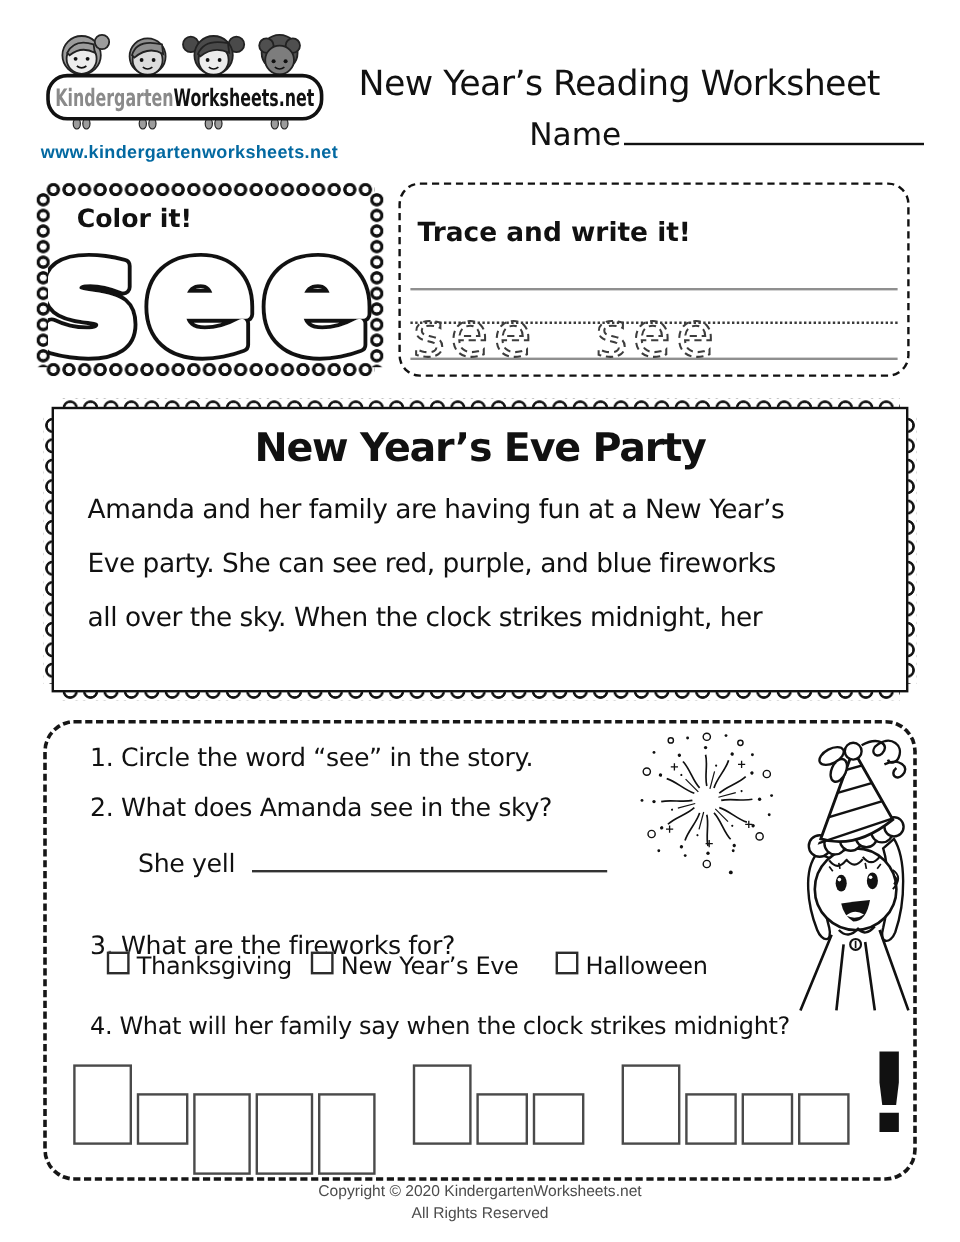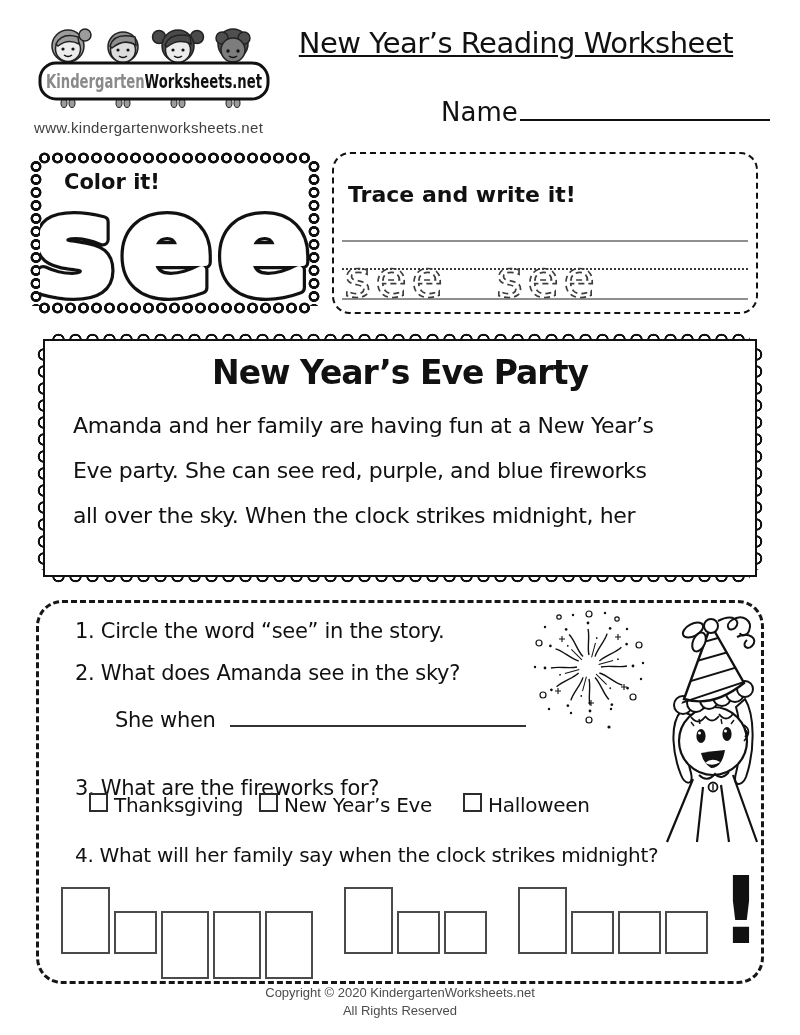--- a/index.html
+++ b/index.html
@@ -1,21 +1,21 @@
 <!DOCTYPE html>
 <html><head>
 <meta charset="utf-8">
 <style>
   html,body { margin:0; padding:0; background:#fff; }
   .page { position:relative; width:800px; height:1035px; background:#fff;
           font-family:"Liberation Sans",sans-serif; color:#111; overflow:hidden; }
   .abs { position:absolute; }
 
   
-  .url-text { font-size:15px; color:#404040; letter-spacing:.3px; }
+  .url-text { font-size:15px; color:#0369a1; letter-spacing:.3px;font-weight:bold; }
   .main-title { width:480px; text-align:center; font-size:29px; font-weight:500;
                 font-family:"DejaVu Sans",sans-serif; letter-spacing:-.5px; }
   .name-row { font-size:26px; font-family:"DejaVu Sans",sans-serif; }
   .name-line { display:inline-block; width:250px; border-bottom:2px solid #111; height:24px;
                vertical-align:baseline; margin-left:2px; }
 
   
   .color-box { left:30px; top:152px; width:290px; height:162px; }
   .ring { position:absolute; }
   .ring-t,.ring-b { left:8px; right:8px; height:14px; background-repeat:repeat-x;
@@ -144,21 +144,21 @@
         <ellipse cx="144" cy="79" rx="3" ry="4.5"></ellipse>
       <ellipse cx="191" cy="79" rx="3" ry="4.5"></ellipse>
         <ellipse cx="199" cy="79" rx="3" ry="4.5"></ellipse>
     </g>
 
     <rect x="2" y="39" width="228" height="36" rx="16" fill="#fff" stroke="#111" stroke-width="3"></rect>
     <text x="116" y="64" text-anchor="middle" font-size="20" font-weight="bold" textLength="216" lengthAdjust="spacingAndGlyphs"><tspan fill="#8a8a8a">Kindergarten</tspan><tspan fill="#111">Worksheets.net</tspan></text>
   </svg>
   <div class="abs url-text" style="left:34px; top:119px;">www.kindergartenworksheets.net</div>
 
-  <div class="abs main-title" style="left:276px; top:26px;text-decoration:underline;">New Year’s Reading Worksheet</div>
+  <div class="abs main-title" style="left:276px; top:52px;">New Year’s Reading Worksheet</div>
 
   <div class="abs name-row" style="left:441px; top:95px;">
     <span>Name</span><span class="name-line"></span>
   </div>
 
   <div class="abs color-box">
     <div class="ring ring-t"></div>
     <div class="ring ring-b"></div>
     <div class="ring ring-l"></div>
     <div class="ring ring-r"></div>
@@ -193,21 +193,21 @@
         <div>all over the sky. When the clock strikes midnight, her</div>
       </div>
     </div>
   </div>
 
   <div class="abs q-box">
 
     <div class="q-item" style="left:36px; top:16px;">1. Circle the word “see” in the story.</div>
     <div class="q-item" style="left:36px; top:58px;">2. What does Amanda see in the sky?</div>
     <div class="q-item" style="left:76px; top:100px;">
-      <span>She when</span><span class="blank-line"></span>
+      <span>She yell</span><span class="blank-line"></span>
     </div>
     <div class="q-item" style="left:36px; top:141px;margin-top:32px;">3. What are the fireworks for?</div>
 
     <div class="cb-group" style="left:50px; top:190px;">
       <span class="cbox"></span>
       <span>Thanksgiving</span>
     </div>
     <div class="cb-group" style="left:220px; top:190px;">
       <span class="cbox"></span>
       <span>New Year’s Eve</span>

